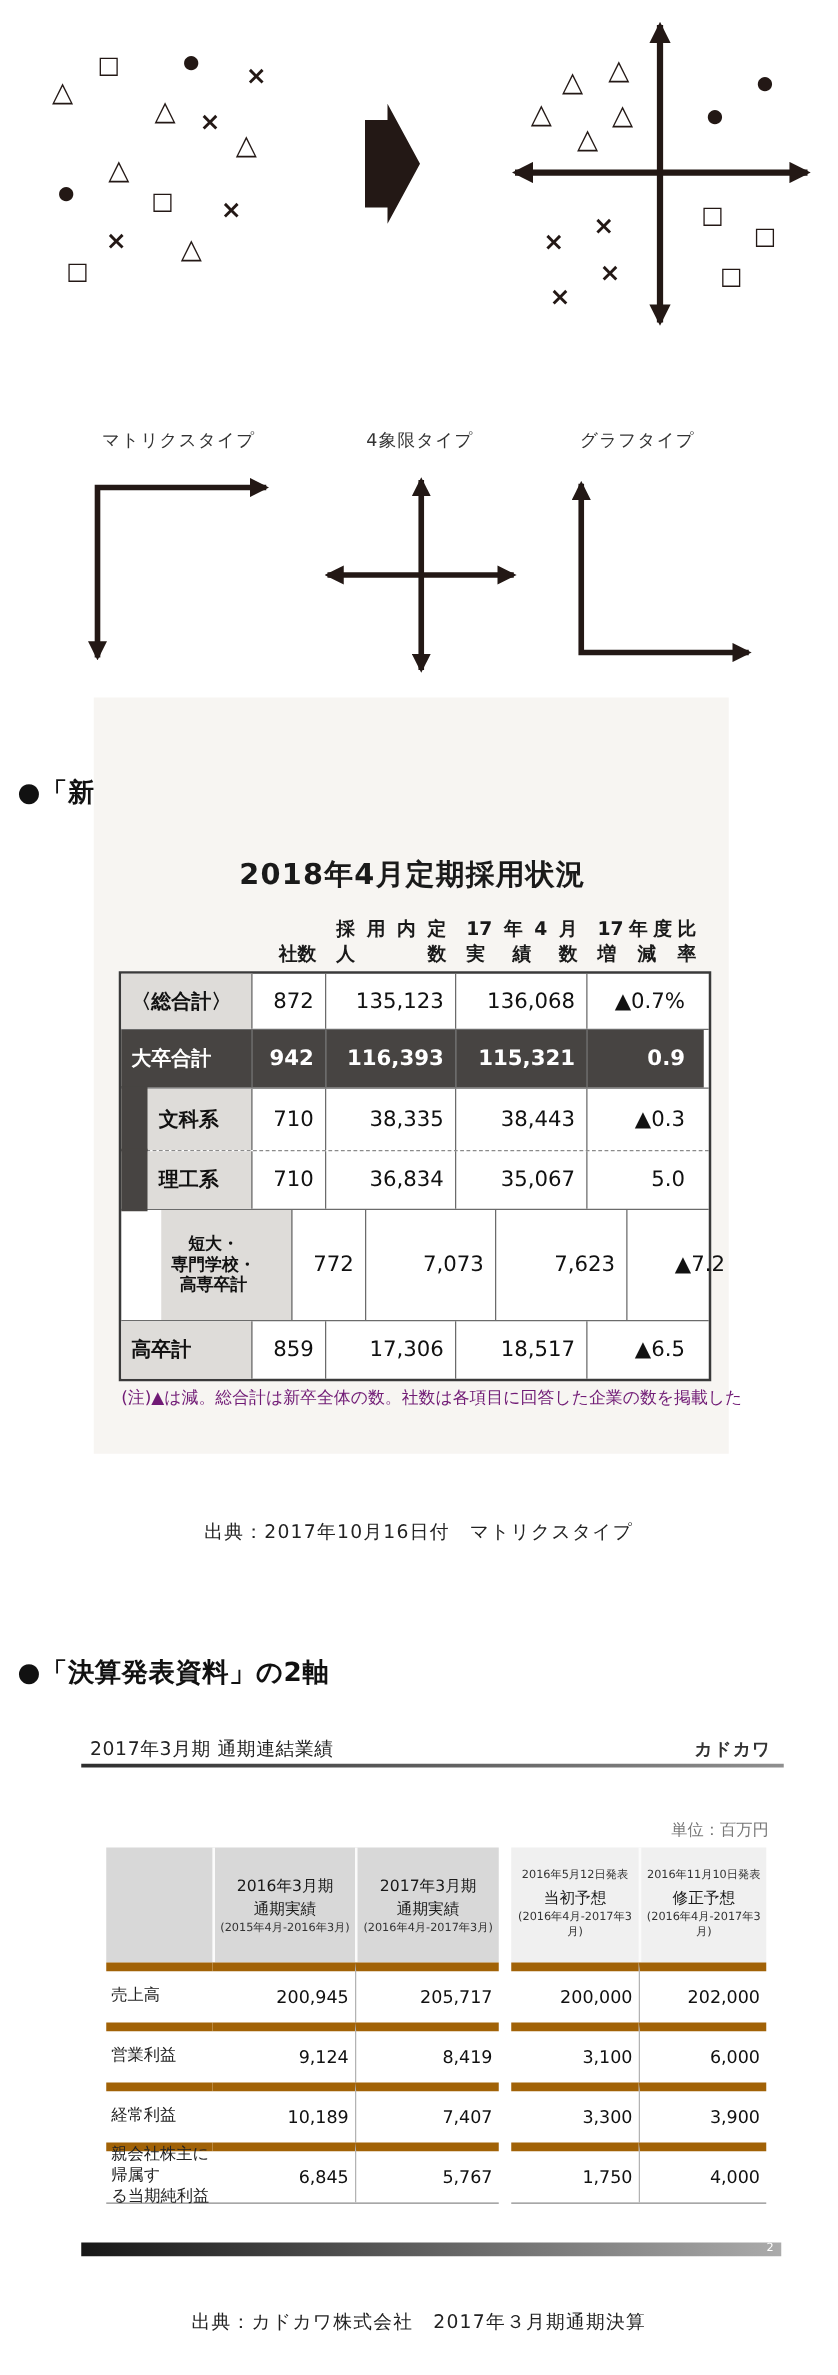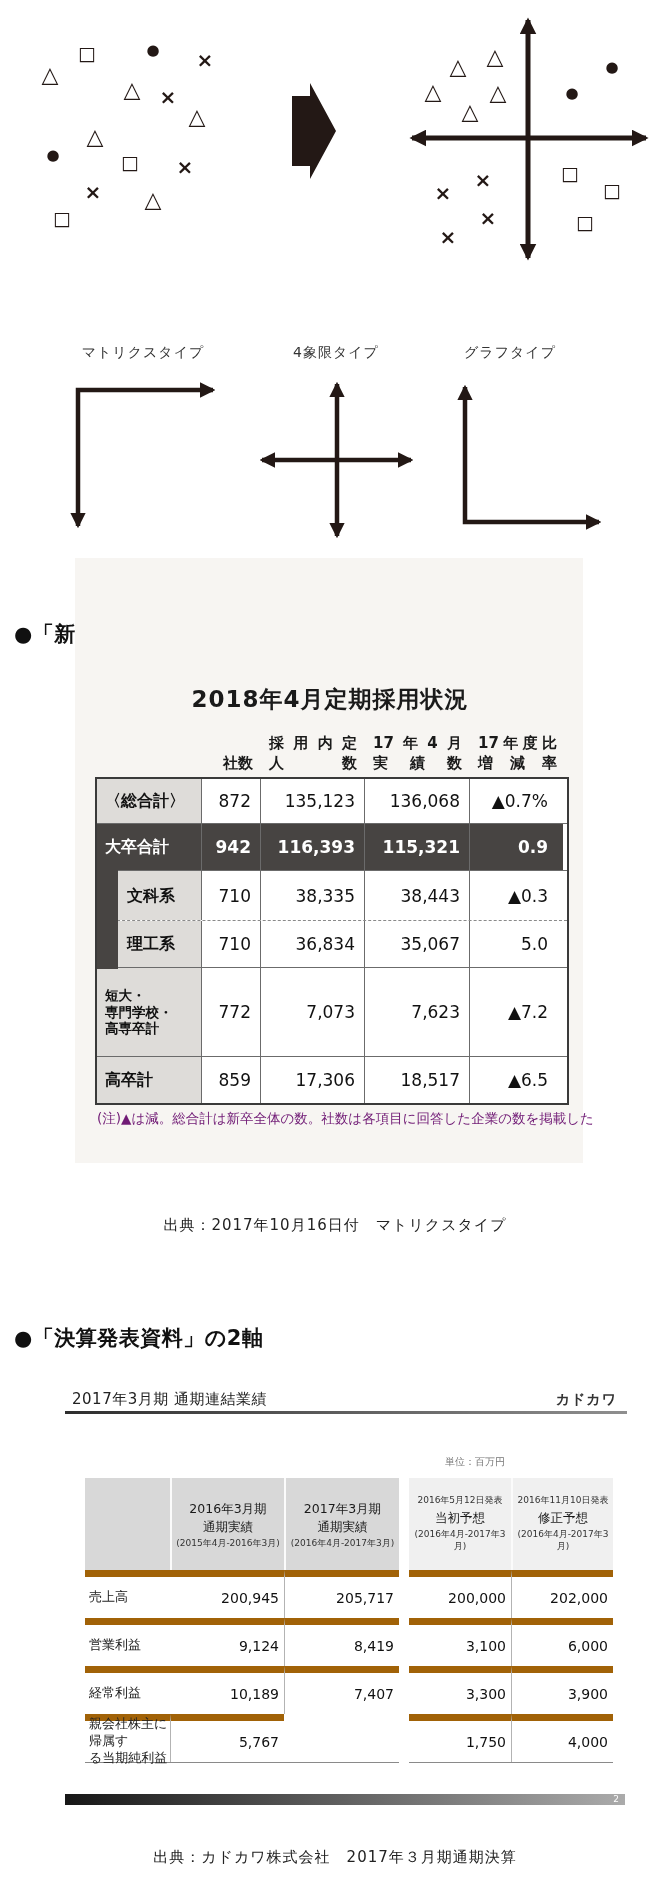--- a/index.html
+++ b/index.html
@@ -33,44 +33,44 @@
   .np-hcell .jl{display:block;text-align:justify;text-align-last:justify;}
   .np-hcell.right-col{text-align:right;}
   .np-body{position:absolute;left:95px;top:777px;width:470px;border:2px solid #3a3a3a;background:#fff;}
   .np-row{display:grid;grid-template-columns:105px 59px 104px 105px 93px;border-bottom:1px solid #6b6b6b;}
   .np-row:last-child{border-bottom:none;}
   .np-row.dashed{border-bottom:1px dashed #8a8a8a;}
   .np-row:nth-child(1){height:44px;}
   .np-row:nth-child(2){height:46px;}
   .np-row:nth-child(3){height:49px;}
   .np-row:nth-child(4){height:46px;}
-  .np-row:nth-child(5){height:88px;}
+  .np-row:nth-child(5){height:88px;padding-left:32px;}
   .np-row:nth-child(6){height:46px;}
   .np-cell{display:flex;align-items:center;border-right:1px solid #6b6b6b;min-width:0;}
   .np-cell:last-child{border-right:none;}
   .np-cell.lbl{background:#dedcd9;font-size:16px;font-weight:700;color:#111;padding-left:8px;
-               white-space:pre-line;line-height:1.25;}
+               white-space:pre-line;line-height:1.25;text-align:center;}
   .np-row:nth-child(5) .np-cell.lbl{font-size:13.5px;}
   .np-cell.val{justify-content:flex-end;padding-right:9px;font-size:17px;color:#111;}
   .np-cell.val.pct{padding-right:15px;}
   .np-row.dark .np-cell{background:#474442;color:#fff;border-right-color:#6b6b6b;}
   .np-row.dark .np-cell.lbl{background:#474442;color:#fff;}
   .np-row.dark .np-cell.val{font-weight:700;color:#fff;}
   .np-cell.lbl.sub{position:relative;padding-left:30px;}
   .np-cell.lbl.sub::before{content:"";position:absolute;left:0;top:-2px;bottom:-2px;width:21px;background:#474442;}
   .np-note{position:absolute;left:97px;top:1108px;width:480px;font-size:13.5px;color:#701a75;
            line-height:1.6;padding-left:40px;text-indent:-40px;}
 
   
   .fin-title{position:absolute;left:72px;top:1390px;font-size:15px;color:#222;letter-spacing:.5px;}
   .fin-logo{position:absolute;left:540px;top:1391px;width:77px;text-align:right;font-size:14px;
             font-weight:700;color:#333;letter-spacing:1px;}
   .fin-rule{position:absolute;left:65px;top:1411px;width:562px;height:3px;
             background:linear-gradient(90deg,#2e2e2e,#8f8f8f);}
-  .fin-unit{position:absolute;left:445px;top:1455px;width:170px;text-align:left;font-size:10px;color:#777;}
+  .fin-unit{position:absolute;left:445px;top:1455px;width:170px;text-align:right;font-size:13px;color:#777;}
   .fin-block{position:absolute;top:1478px;display:grid;border-bottom:1px solid #8a8a8a;}
   .fin-left{left:85px;width:314px;grid-template-columns:85px 114px 115px;}
   .fin-right{left:409px;width:204px;grid-template-columns:102px 102px;}
   .fin-hcell{height:92px;display:flex;flex-direction:column;justify-content:center;align-items:center;
              text-align:center;background:#d8d8d8;border-left:2px solid #fbfbfb;}
   .fin-hcell:first-child{border-left:none;}
   .fin-right .fin-hcell{background:#f0f0f0;}
   .fin-hcell .pre,.fin-hcell .sub{font-size:9px;color:#333;line-height:1.3;}
   .fin-hcell .main{font-size:12.5px;color:#1a1a1a;line-height:1.45;white-space:pre-line;margin:2px 0;}
   .fin-cell{height:48px;display:flex;align-items:center;border-top:7px solid #a16207;box-sizing:border-box;}
@@ -241,20 +241,21 @@
       <div class="fin-cell val">200,945</div>
       <div class="fin-cell val vline">205,717</div>
       <div class="fin-cell lbl">営業利益</div>
       <div class="fin-cell val">9,124</div>
       <div class="fin-cell val vline">8,419</div>
       <div class="fin-cell lbl">経常利益</div>
       <div class="fin-cell val">10,189</div>
       <div class="fin-cell val vline">7,407</div>
       <div class="fin-cell lbl sm">親会社株主に帰属す
 る当期純利益</div>
+      <div class="fin-cell val">6,845</div>
       <div class="fin-cell val vline">5,767</div>
     </div>
   <div class="fin-block fin-right" id="fin-right">
       <div class="fin-hcell">
         <div class="pre">2016年5月12日発表</div>
         <div class="main">当初予想</div>
         <div class="sub">(2016年4月-2017年3月)</div>
       </div>
       <div class="fin-hcell">
         <div class="pre">2016年11月10日発表</div>

